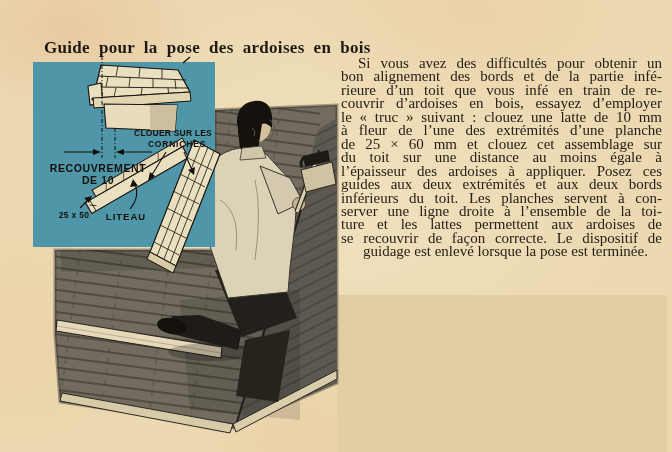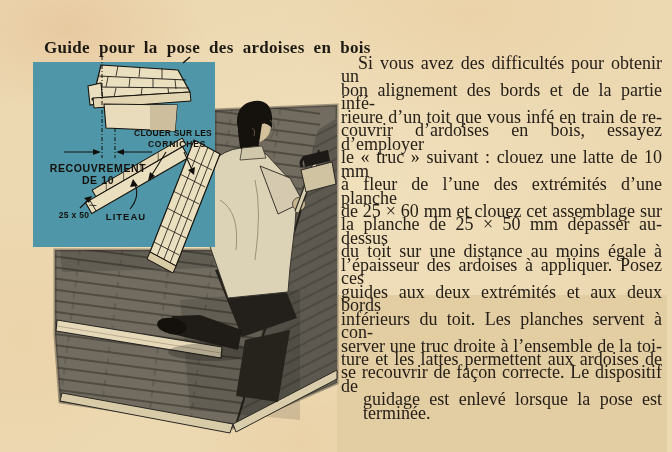--- a/index.html
+++ b/index.html
@@ -19,21 +19,21 @@
     position:absolute; left:44px; top:38px; width:420px;
     font-size:17px; font-weight:bold; letter-spacing:.3px; word-spacing:4.5px;
     color:#1e1a13;
   }
   .tanpanel{
     position:absolute; left:337px; top:295px; width:330px; height:157px;
     background:#e3cda2;
   }
   .bodytext{
     position:absolute; left:341px; top:57px; width:321px;
-    font-size:18px; line-height:13.45px; color:#262019;
+    font-size:15px; line-height:13.45px; color:#262019;
   }
   .line{ text-align:justify; text-align-last:justify; }
   .line.first{ text-indent:17px; }
   .line.last{ text-align-last:left;margin-left:22px; }
   .artwrap{ position:absolute; left:0; top:0; width:345px; height:452px; }
   svg text.diaglabel{
     font-family:"Liberation Sans", sans-serif; font-weight:bold; fill:#14110c;
   }
 </style>
 </head>
@@ -205,24 +205,23 @@
   </div>
 
   <div class="bodytext">
     <div class="line first">Si vous avez des difficultés pour obtenir un</div>
     <div class="line">bon alignement des bords et de la partie infé-</div>
     <div class="line">rieure d’un toit que vous infé en train de re-</div>
     <div class="line">couvrir d’ardoises en bois, essayez d’employer</div>
     <div class="line">le « truc » suivant : clouez une latte de 10 mm</div>
     <div class="line">à fleur de l’une des extrémités d’une planche</div>
     <div class="line">de 25 × 60 mm et clouez cet assemblage sur</div>
-    <div class="line">la planche de 25 × 50 mm dépasser au-dessus</div>
     <div class="line">du toit sur une distance au moins égale à</div>
     <div class="line">l’épaisseur des ardoises à appliquer. Posez ces</div>
     <div class="line">guides aux deux extrémités et aux deux bords</div>
     <div class="line">inférieurs du toit. Les planches servent à con-</div>
-    <div class="line">server une truc droite à l’ensemble de la toi-</div>
+    <div class="line">server une ligne droite à l’ensemble de la toi-</div>
     <div class="line">ture et les lattes permettent aux ardoises de</div>
     <div class="line">se recouvrir de façon correcte. Le dispositif de</div>
     <div class="line last">guidage est enlevé lorsque la pose est terminée.</div>
   </div>
 
 </div>
 
 </body></html>

